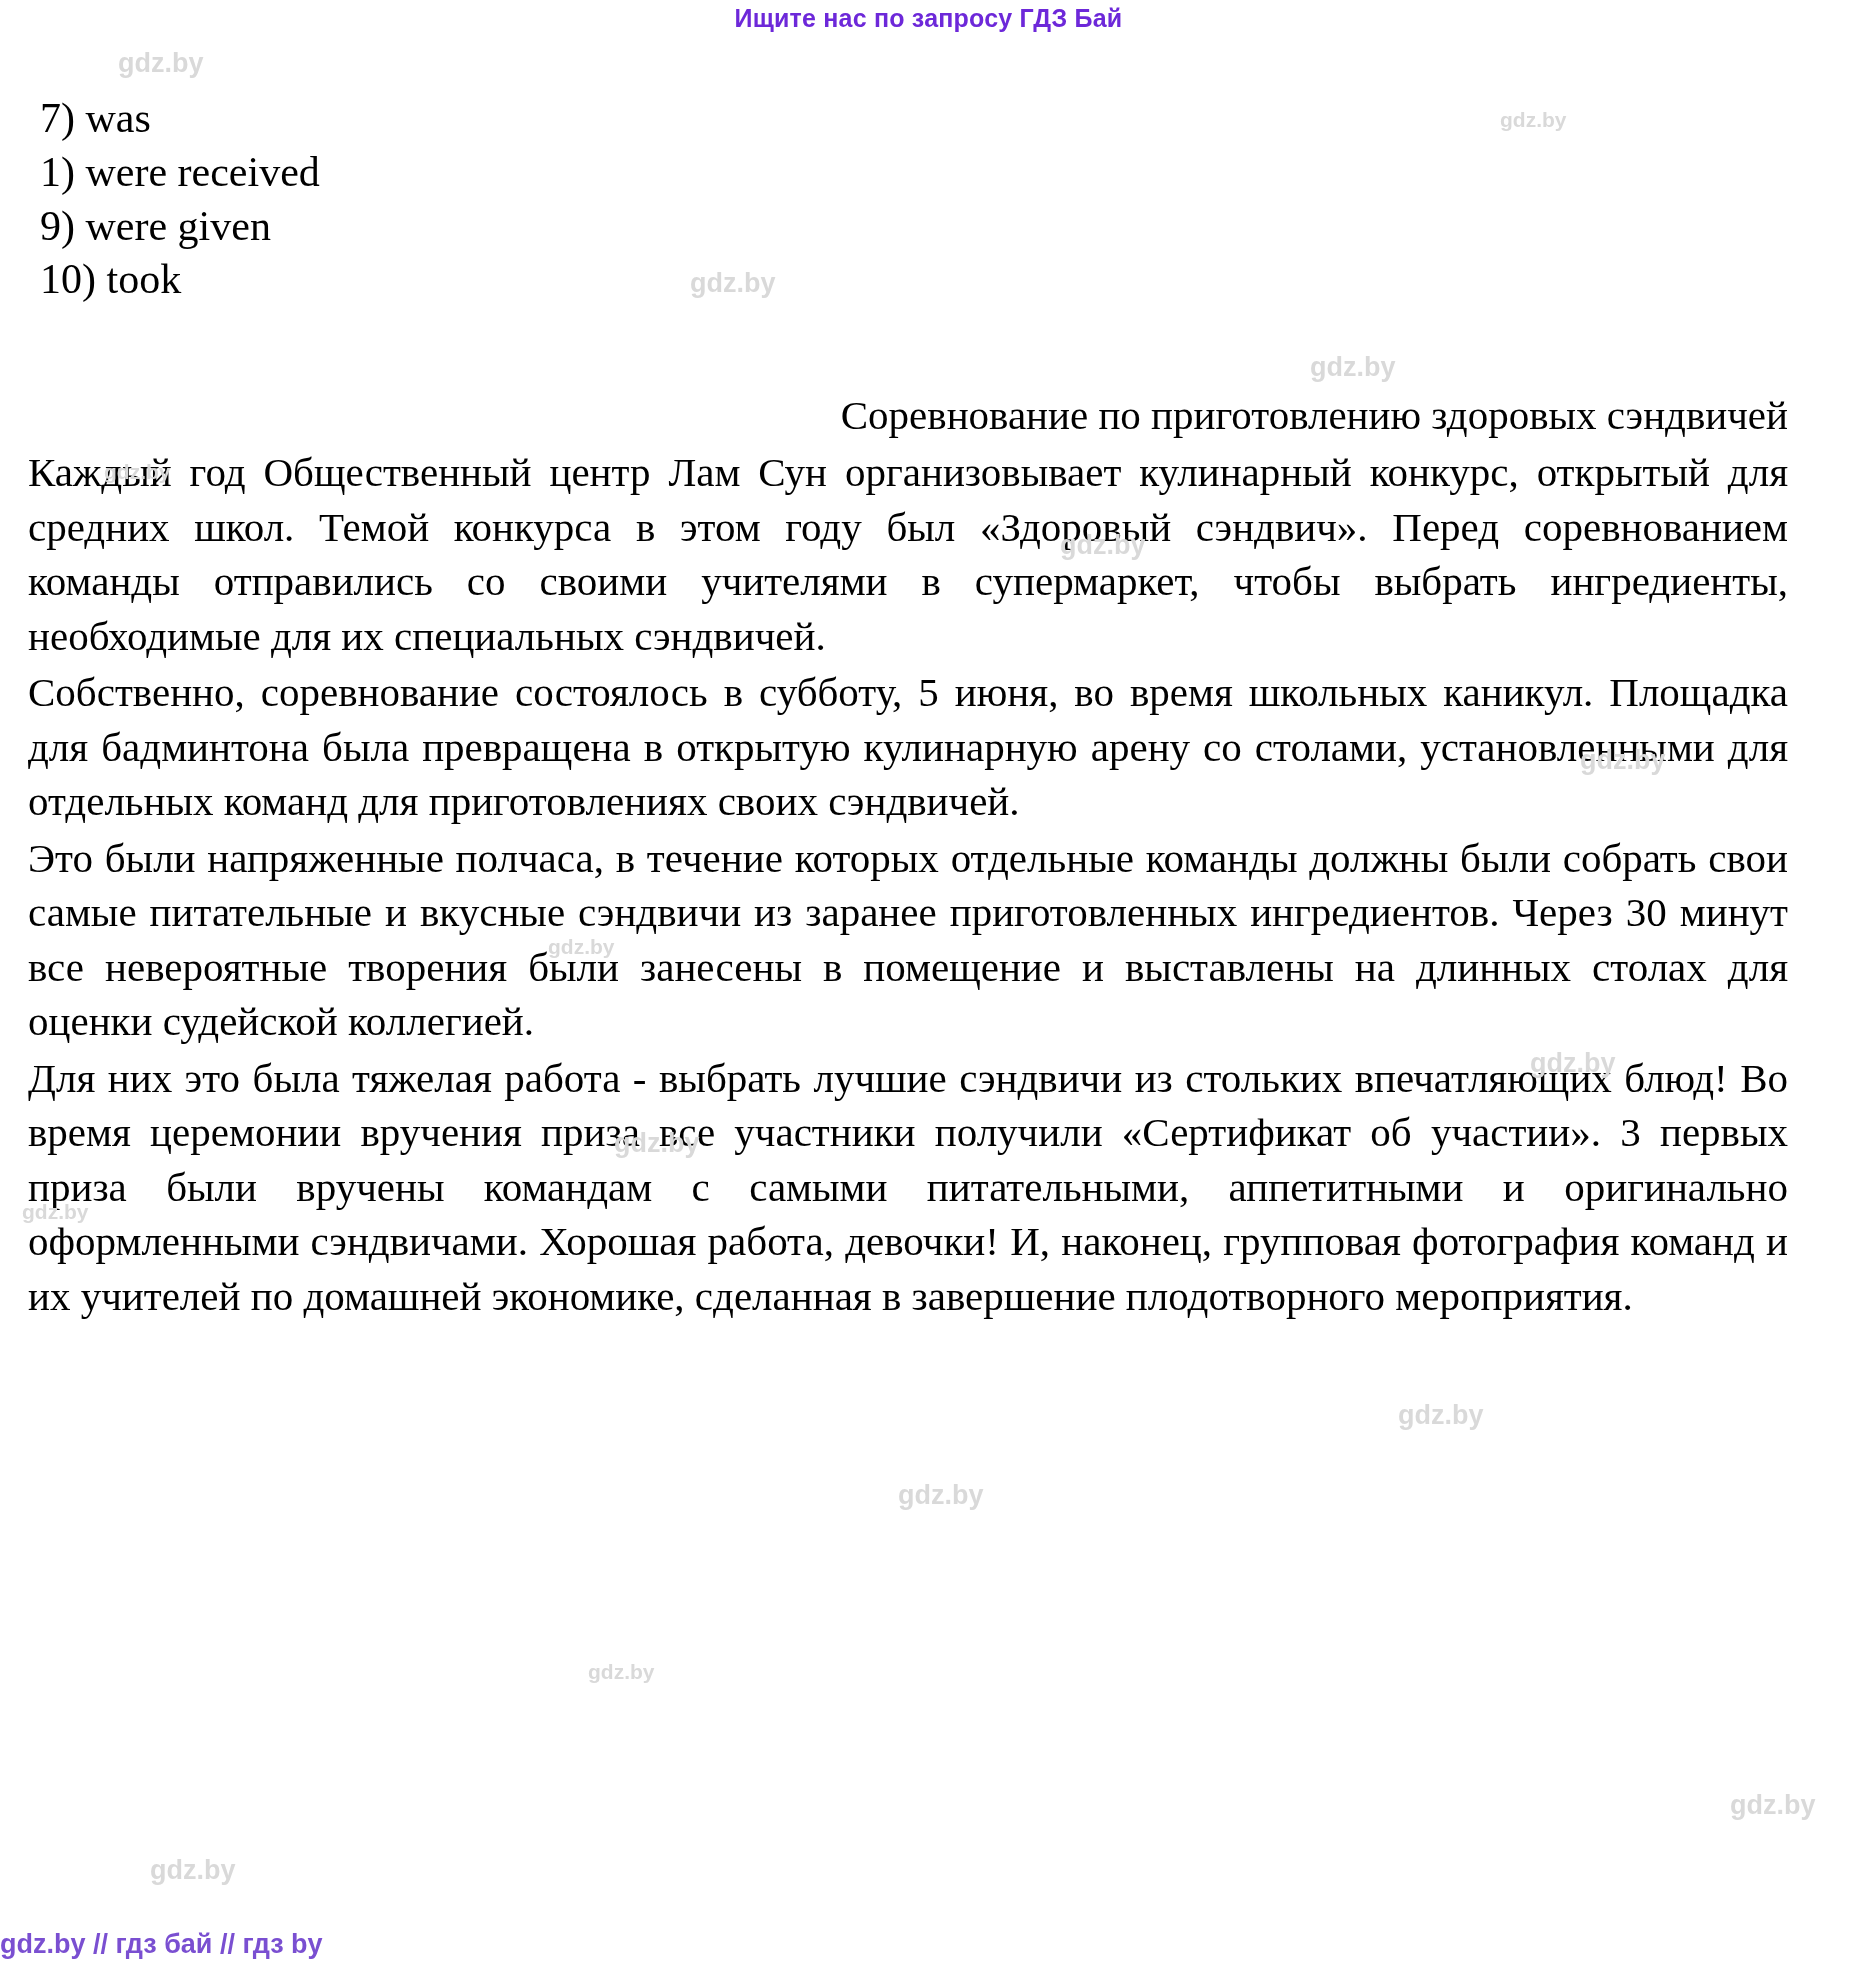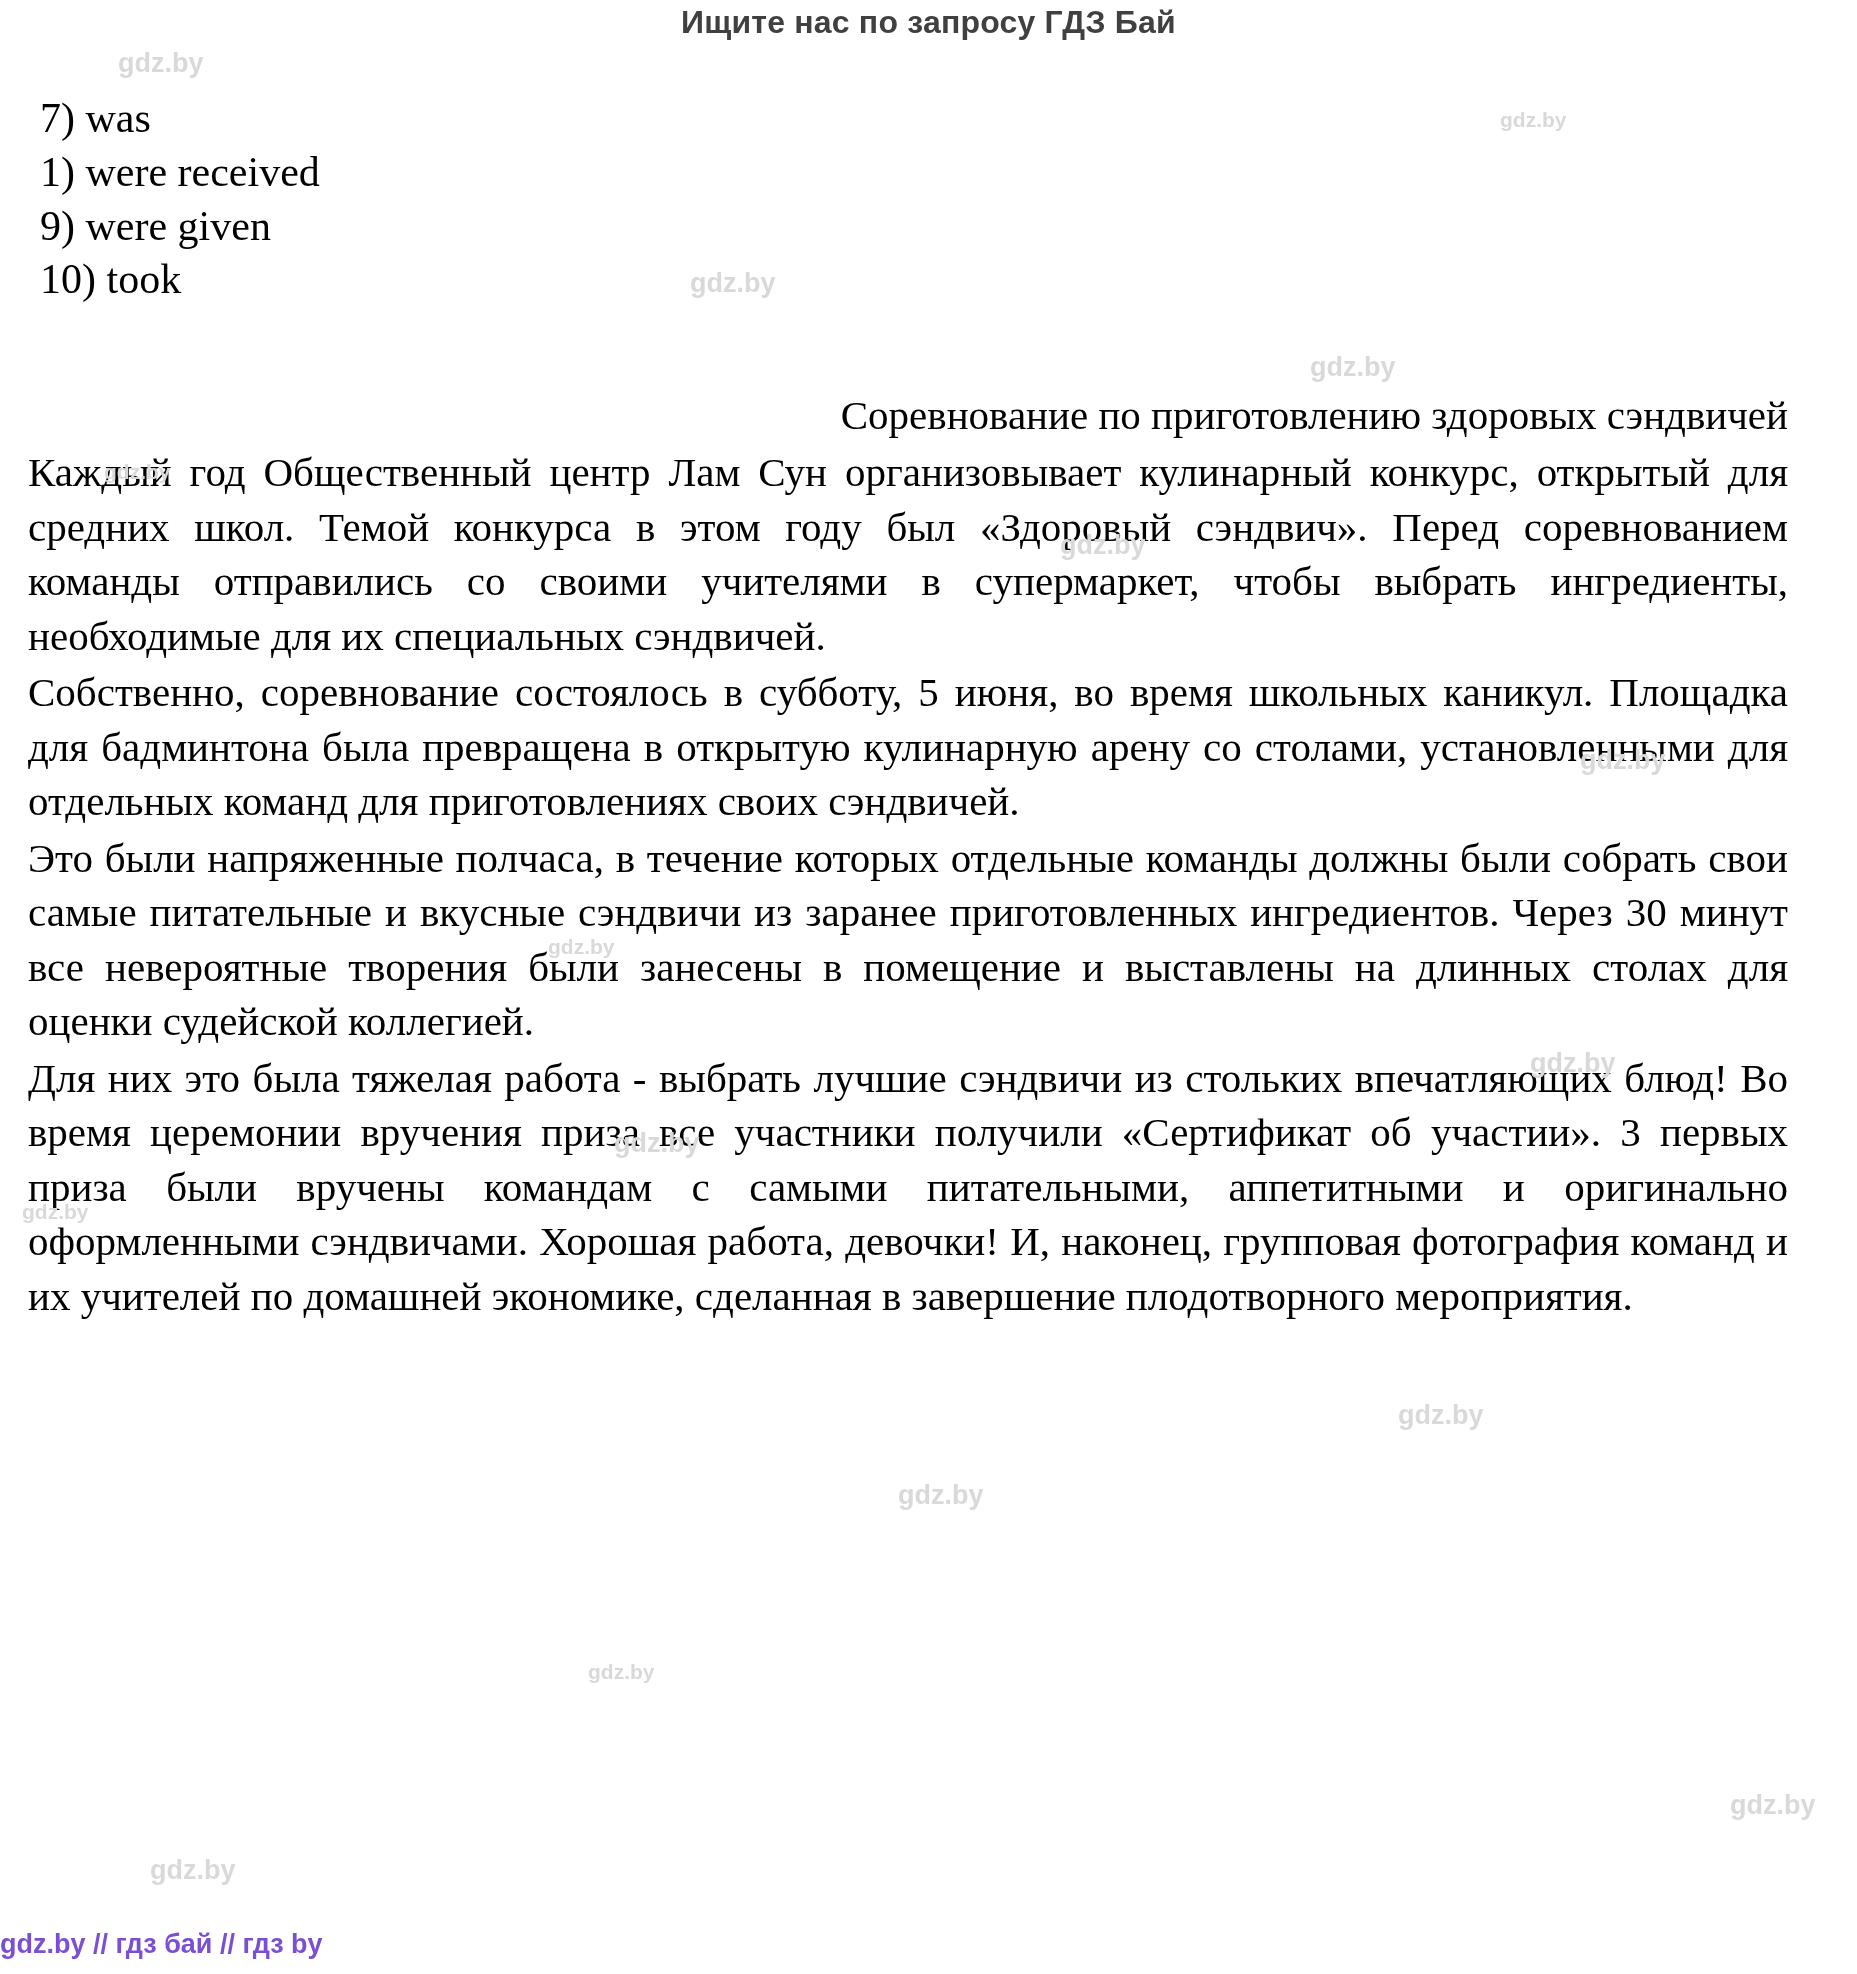--- a/index.html
+++ b/index.html
@@ -21,23 +21,23 @@
     height: 1974px;
     box-sizing: border-box;
   }
   .top-banner {
     position: absolute;
     top: 4px;
     left: 0;
     width: 1857px;
     text-align: center;
     font-family: "Liberation Sans", sans-serif;
-    font-size: 32px;
+    font-size: 25px;
     font-weight: bold;
-    color: #404040;
+    color: #6d28d9;
     letter-spacing: 0.2px;
   }
   .content {
     position: absolute;
     top: 82px;
     left: 28px;
     width: 1800px;
   }
   .answers {
     font-size: 42px;

